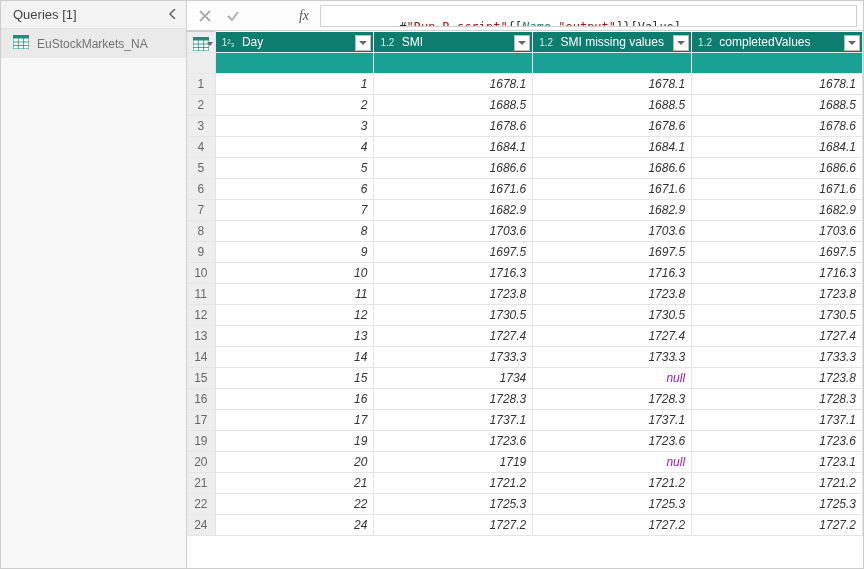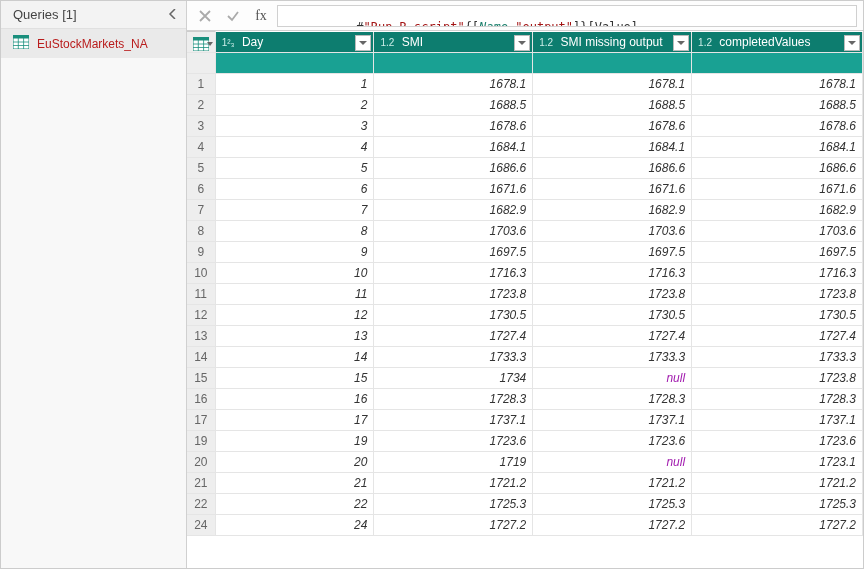--- a/index.html
+++ b/index.html
@@ -37,21 +37,21 @@
   .chevron-left svg { width: 10px; height: 10px; fill: #666; }
   .query-item {
     display: flex;
     align-items: center;
     gap: 8px;
     padding: 6px 10px 6px 12px;
     cursor: pointer;
     background: #eaeaea;
   }
   .table-icon svg { width: 16px; height: 14px; }
-  .query-label { color: #b91c1c; }
+  .query-label { color: #737373; }
   
   .main {
     flex: 1;
     display: flex;
     flex-direction: column;
     overflow: hidden;
   }
   .formula-bar {
     display: flex;
     align-items: center;
@@ -64,21 +64,21 @@
   .fb-btn {
     width: 24px;
     height: 22px;
     display: flex;
     align-items: center;
     justify-content: center;
     border-radius: 2px;
     color: #888;
   }
   .fb-btn svg { width: 14px; height: 14px; }
-  .fb-fx { font-family: "Times New Roman", serif; font-size: 14px; color: #555; }
+  .fb-fx { font-style: italic; font-family: "Times New Roman", serif; font-size: 14px; color: #555; margin-left: 43px; }
   .formula-input {
     flex: 1;
     border: 1px solid #d0d0d0;
     height: 22px;
     padding: 0 6px;
     font-family: Consolas, monospace;
     font-size: 12px;
     outline: none;
     color: #333;
     background: #fff;
@@ -275,21 +275,21 @@
               <span class="type-badge">1.2</span>
               <span class="col-label">SMI</span>
               <span class="dropdown-btn">
                 <svg viewBox="0 0 8 8">
                     <path d="M0 2 L4 6 L8 2 Z"></path>
                   </svg>
               </span>
             </th>
             <th>
               <span class="type-badge">1.2</span>
-              <span class="col-label">SMI missing output</span>
+              <span class="col-label">SMI missing values</span>
               <span class="dropdown-btn">
                 <svg viewBox="0 0 8 8">
                     <path d="M0 2 L4 6 L8 2 Z"></path>
                   </svg>
               </span>
             </th>
             <th>
               <span class="type-badge">1.2</span>
               <span class="col-label">completedValues</span>
               <span class="dropdown-btn">

